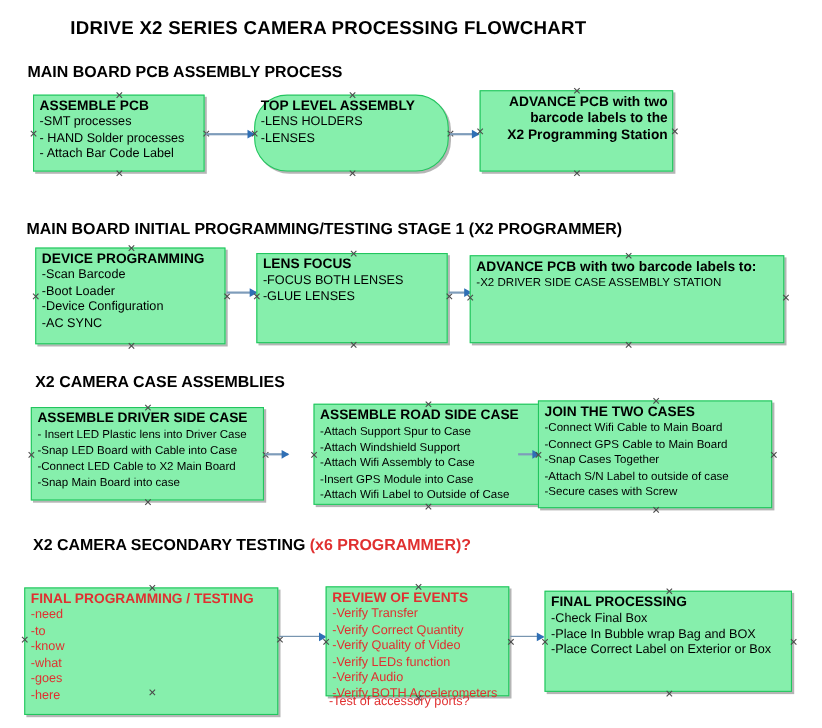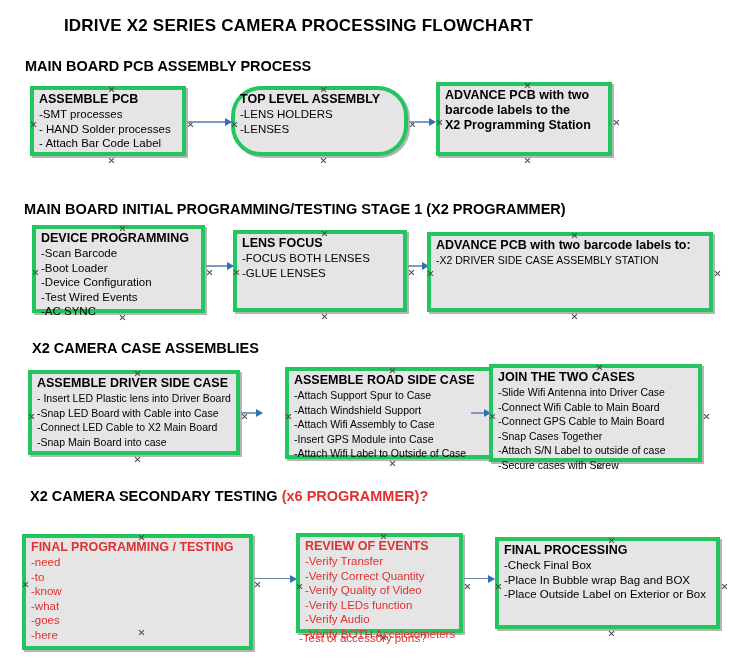--- a/index.html
+++ b/index.html
@@ -42,22 +42,22 @@
     letter-spacing: 0px;
   }
   .section-head .accent {
     color: #e03030;
   }
 
   
   .box {
     position: absolute;
     box-sizing: border-box;
-    background: #e5e5e5;
-    border: 4px solid #22c55e;
+    background: #86efac;
+    border: 1px solid #22c55e;
     box-shadow: 2px 2px 0 0 rgba(120,120,120,0.55);
     padding: 2px 4px 2px 5px;
     overflow: visible;
   }
   .box .title {
     font-size: 12.5px;
     font-weight: bold;
     color: #000000;
     line-height: 15px;
     white-space: nowrap;
@@ -153,40 +153,39 @@
     <div class="handle" style="left:85px; top:-4px;"></div>
     <div class="handle" style="left:85px; top:67px;"></div>
     <div class="handle" style="left:-4px; top:31px;"></div>
     <div class="handle" style="left:174px; top:31px;"></div>
   </div>
 
   <div class="conn" style="left:409px; top:121px; width:26px;">
     <span class="head"></span>
   </div>
 
-  <div class="box" style="left:436px; top:82px; width:176px; height:74px;">
+  <div class="box" style="left:436px; top:82px; width:176px; height:74px;text-align:right;">
     <div class="title">ADVANCE PCB with two</div>
     <div class="title">barcode labels to the</div>
     <div class="title"> X2 Programming Station</div>
     <div class="handle" style="left:84px; top:-4px;"></div>
     <div class="handle" style="left:84px; top:71px;"></div>
     <div class="handle" style="left:-4px; top:33px;"></div>
     <div class="handle" style="left:173px; top:33px;"></div>
   </div>
 
   <div class="section-head" style="left:24px; top:201px;">
     <span>MAIN BOARD INITIAL PROGRAMMING/TESTING STAGE 1 (X2 PROGRAMMER)</span>
   </div>
 
   <div class="box" style="left:32px; top:225px; width:173px; height:88px;">
     <div class="title">DEVICE PROGRAMMING</div>
     <div class="line">-Scan Barcode</div>
     <div class="line">-Boot Loader</div>
     <div class="line">-Device Configuration</div>
-    <div class="line">-Test Wired Events</div>
     <div class="line">-AC SYNC</div>
     <div class="handle" style="left:83px; top:-4px;"></div>
     <div class="handle" style="left:83px; top:85px;"></div>
     <div class="handle" style="left:-4px; top:40px;"></div>
     <div class="handle" style="left:170px; top:40px;"></div>
   </div>
 
   <div class="conn" style="left:206px; top:265px; width:27px;">
     <span class="head"></span>
   </div>
@@ -213,21 +212,21 @@
     <div class="handle" style="left:-4px; top:34px;"></div>
     <div class="handle" style="left:283px; top:34px;"></div>
   </div>
 
   <div class="section-head" style="left:32px; top:340px;">
     <span>X2 CAMERA CASE ASSEMBLIES</span>
   </div>
 
   <div class="box" style="left:28px; top:370px; width:212px; height:85px;">
     <div class="title">ASSEMBLE DRIVER SIDE CASE</div>
-    <div class="line small">- Insert LED Plastic lens into Driver Board</div>
+    <div class="line small">- Insert LED Plastic lens into Driver Case</div>
     <div class="line small">-Snap LED Board with Cable into Case</div>
     <div class="line small">-Connect LED Cable to X2 Main Board</div>
     <div class="line small">-Snap Main Board into case</div>
     <div class="handle" style="left:102px; top:-4px;"></div>
     <div class="handle" style="left:102px; top:82px;"></div>
     <div class="handle" style="left:-4px; top:39px;"></div>
     <div class="handle" style="left:209px; top:39px;"></div>
   </div>
 
   <div class="conn" style="left:241px; top:412px; width:21px;">
@@ -246,21 +245,20 @@
     <div class="handle" style="left:-4px; top:42px;"></div>
     <div class="handle" style="left:205px; top:42px;"></div>
   </div>
 
   <div class="conn" style="left:471px; top:412px; width:19px;">
     <span class="head"></span>
   </div>
 
   <div class="box" style="left:489px; top:364px; width:213px; height:98px;">
     <div class="title">JOIN THE TWO CASES</div>
-    <div class="line small">-Slide Wifi Antenna into Driver Case</div>
     <div class="line small">-Connect Wifi Cable to Main Board</div>
     <div class="line small">-Connect GPS Cable to Main Board</div>
     <div class="line small">-Snap Cases Together</div>
     <div class="line small">-Attach S/N Label to outside of case</div>
     <div class="line small">-Secure cases with Screw</div>
     <div class="handle" style="left:103px; top:-4px;"></div>
     <div class="handle" style="left:103px; top:95px;"></div>
     <div class="handle" style="left:-4px; top:45px;"></div>
     <div class="handle" style="left:210px; top:45px;"></div>
   </div>
@@ -304,20 +302,20 @@
   <div class="overflow-line" style="left:299px; top:631px;">-Test of accessory ports?</div>
 
   <div class="conn thin" style="left:464px; top:578px; width:30px;">
     <span class="head"></span>
   </div>
 
   <div class="box" style="left:495px; top:537px; width:225px; height:92px;">
     <div class="title">FINAL PROCESSING</div>
     <div class="line"> -Check Final Box</div>
     <div class="line">-Place In Bubble wrap Bag and BOX</div>
-    <div class="line">-Place Outside Label on Exterior or Box</div>
+    <div class="line">-Place Correct Label on Exterior or Box</div>
     <div class="handle" style="left:109px; top:-4px;"></div>
     <div class="handle" style="left:109px; top:89px;"></div>
     <div class="handle" style="left:-4px; top:42px;"></div>
     <div class="handle" style="left:222px; top:42px;"></div>
   </div>
 
 </div>
 
 </body></html>

